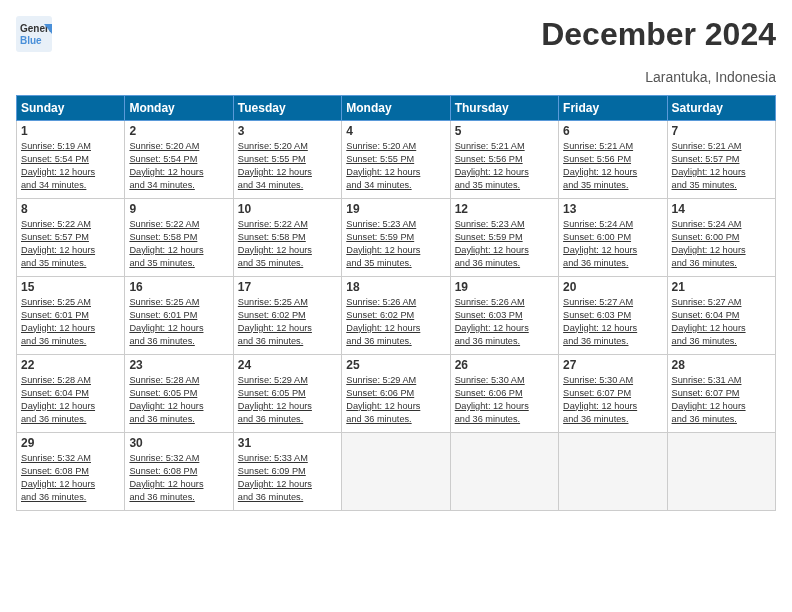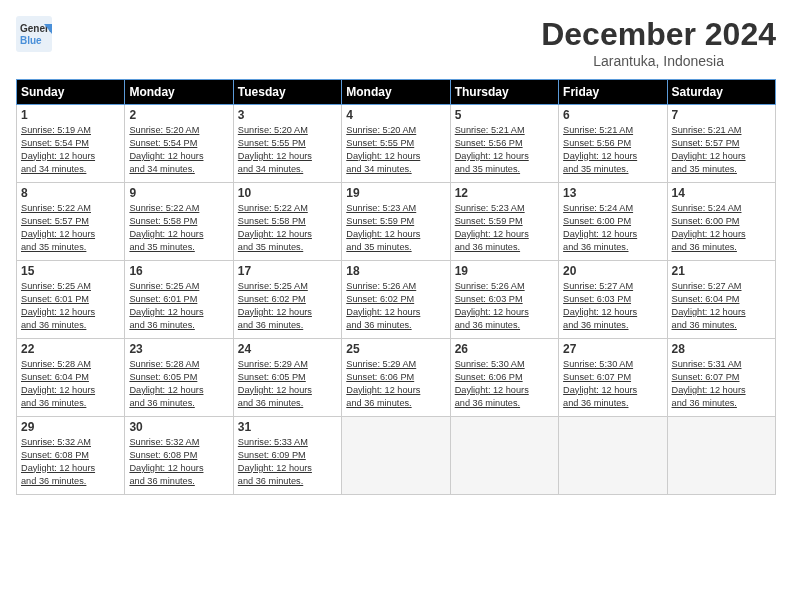--- a/index.html
+++ b/index.html
@@ -18,39 +18,39 @@
       display: flex;
       justify-content: space-between;
       align-items: flex-start;
       margin-bottom: 10px;
     }
     .logo {
       display: flex;
       align-items: center;
     }
     .title-section {
-      text-align: center;
+      text-align: right;
     }
     .month-title {
       font-size: 32px;
       font-weight: bold;
       color: #333;
     }
     .location {
       font-size: 14px;
       color: #555;
-      margin-top: 0;
+      margin-top: 16px;
     }
     table {
       width: 100%;
       border-collapse: collapse;
       table-layout: fixed;
     }
     th {
-      background-color: #000000;
+      background-color: #0369a1;
       color: white;
       font-size: 12px;
       font-weight: bold;
       padding: 5px 4px;
       text-align: left;
       border: 1px solid #5a9ad9;
     }
     td {
       border: 1px solid #ccc;
       vertical-align: top;

